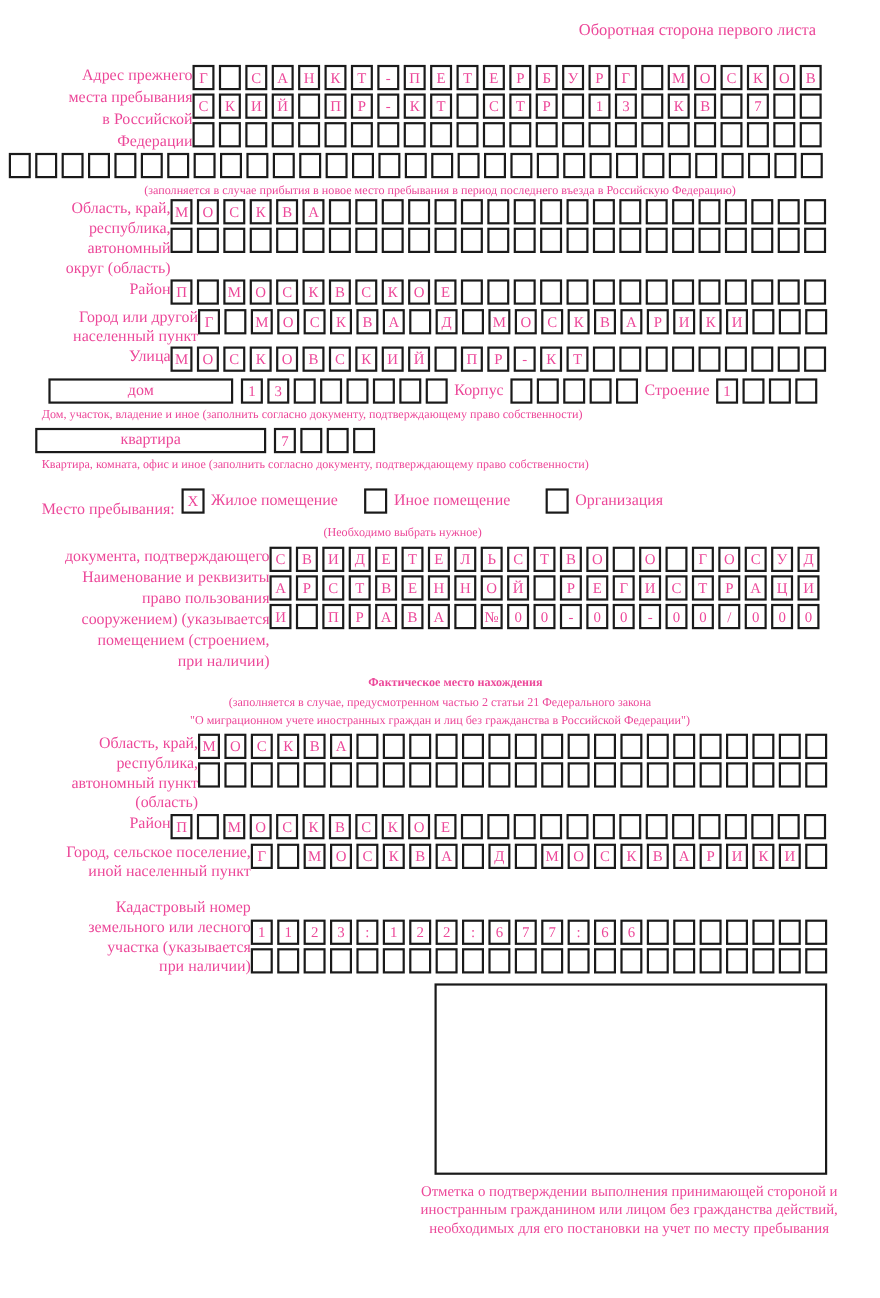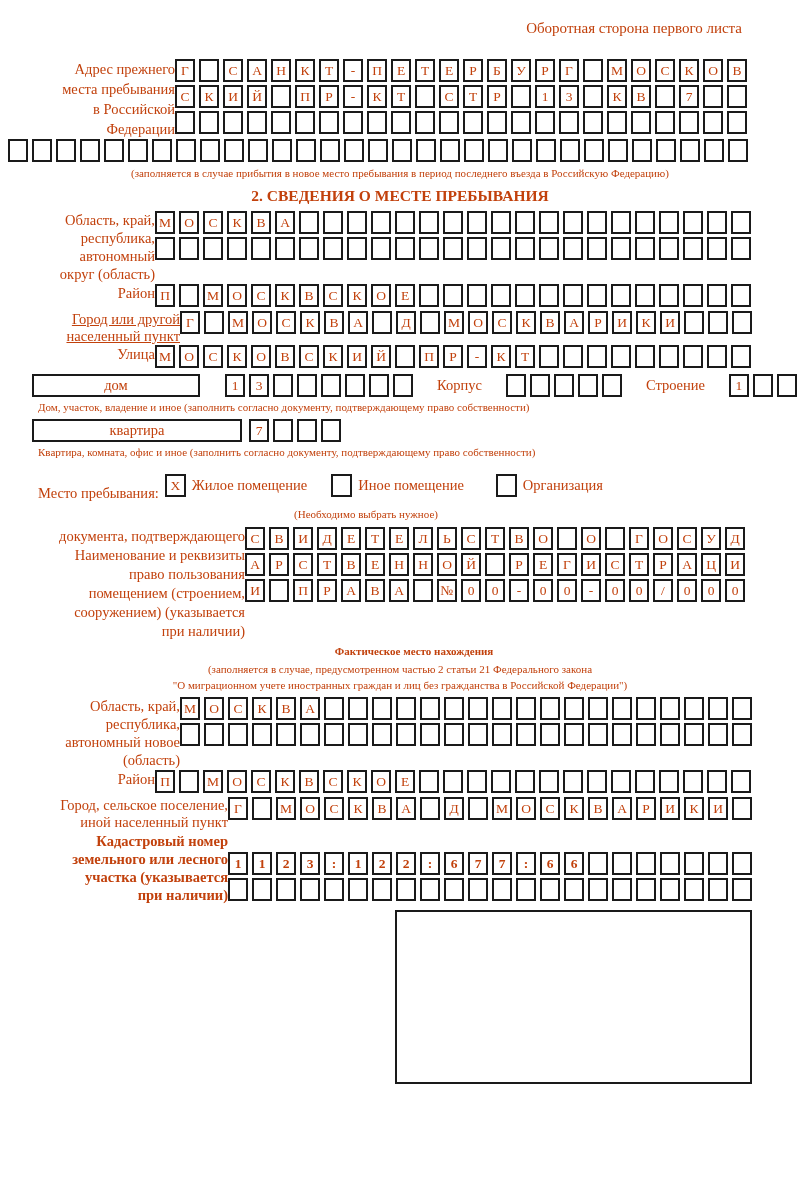--- a/index.html
+++ b/index.html
@@ -1,18 +1,18 @@
 <!DOCTYPE html>
 <html><head>
 <meta charset="utf-8">
 <style>
   html,body { margin:0; padding:0; background:#fff; }
   .page {
     position:relative; width:800px; height:1180px; margin:0 auto;
-    background:#ffffff; color:#c2410c;
+    background:#ffffff; color:#ec4899;
     font-family:"Liberation Serif","DejaVu Serif",serif;
     overflow:hidden;
   }
   .header-note { margin:20px 58px 0 0; text-align:right; font-size:15px; }
 
   .line { display:flex; align-items:flex-start; margin-left:38px; }
   .lbl { flex:0 0 auto; font-size:14.5px; line-height:18px;text-align:right; }
   .lbl div { white-space:nowrap; }
   .w137{width:137px;} .w117{width:117px;} .w142{width:142px;}
   .w207{width:207px;} .w190{width:190px;}
@@ -163,21 +163,20 @@
       <span class="cell"></span>
       <span class="cell"></span>
       <span class="cell"></span>
       <span class="cell"></span>
       <span class="cell"></span>
       <span class="cell"></span>
       <span class="cell"></span>
     </div>
   <div class="caption center">(заполняется в случае прибытия в новое место пребывания в период последнего въезда в Российскую Федерацию)</div>
 
-  <div class="h-bold" style="margin:6px 0;">2. СВЕДЕНИЯ О МЕСТЕ ПРЕБЫВАНИЯ</div>
 
   <div class="line">
     <div class="lbl w117">
         <div>Область, край,</div>
         <div>республика,</div>
         <div>автономный</div>
         <div>округ (область)</div>
       </div>
     <div class="rows">
       <div class="brow">
@@ -262,21 +261,21 @@
         <span class="cell"></span>
         <span class="cell"></span>
         <span class="cell"></span>
         <span class="cell"></span>
         <span class="cell"></span>
         <span class="cell"></span>
       </div>
   </div>
 
   <div class="line" style="margin-top:1px;">
-    <div class="lbl w142" style="line-height:17px;text-decoration:underline;">
+    <div class="lbl w142" style="line-height:17px;">
         <div>Город или другой</div>
         <div>населенный пункт</div>
       </div>
     <div class="brow">
         <span class="cell">Г</span>
         <span class="cell"></span>
         <span class="cell">М</span>
         <span class="cell">О</span>
         <span class="cell">С</span>
         <span class="cell">К</span>
@@ -325,21 +324,21 @@
         <span class="cell"></span>
         <span class="cell"></span>
         <span class="cell"></span>
         <span class="cell"></span>
         <span class="cell"></span>
         <span class="cell"></span>
         <span class="cell"></span>
       </div>
   </div>
 
-  <div class="line" style="margin-left:32px; margin-top:3px; align-items:flex-start;gap:18px;">
+  <div class="line" style="margin-left:44px; margin-top:3px; align-items:flex-start;">
     <div class="widebox" style="width:164px; margin-right:7px;">дом</div>
     <div class="brow" style="margin-bottom:0;">
         <span class="cell">1</span>
         <span class="cell">3</span>
         <span class="cell"></span>
         <span class="cell"></span>
         <span class="cell"></span>
         <span class="cell"></span>
         <span class="cell"></span>
         <span class="cell"></span>
@@ -388,22 +387,22 @@
       </span>
     <div class="inline-lbl">Организация</div>
   </div>
   <div class="caption" style="margin-left:216px; width:300px; text-align:center; margin-top:1px;">(Необходимо выбрать нужное)</div>
 
   <div class="line" style="margin-top:5px;">
     <div class="lbl w207" style="line-height:19px;">
         <div>документа, подтверждающего</div>
         <div>Наименование и реквизиты</div>
         <div>право пользования</div>
+        <div>сооружением) (указывается</div>
         <div>помещением (строением,</div>
-        <div>сооружением) (указывается</div>
         <div>при наличии)</div>
       </div>
     <div class="rows">
       <div class="brow">
           <span class="cell">С</span>
           <span class="cell">В</span>
           <span class="cell">И</span>
           <span class="cell">Д</span>
           <span class="cell">Е</span>
           <span class="cell">Т</span>
@@ -473,21 +472,21 @@
   </div>
 
   <div class="h-bold" style="margin-top:4px; font-size:11px;margin-left:28px;">Фактическое место нахождения</div>
   <div class="caption center" style="margin-top:4px;text-align:center;">(заполняется в случае, предусмотренном частью 2 статьи 21 Федерального закона</div>
   <div class="caption center">"О миграционном учете иностранных граждан и лиц без гражданства в Российской Федерации")</div>
 
   <div class="line" style="margin-top:4px;">
     <div class="lbl w142">
         <div>Область, край,</div>
         <div>республика,</div>
-        <div>автономный новое</div>
+        <div>автономный пункт</div>
         <div>(область)</div>
       </div>
     <div class="rows">
       <div class="brow">
           <span class="cell">М</span>
           <span class="cell">О</span>
           <span class="cell">С</span>
           <span class="cell">К</span>
           <span class="cell">В</span>
           <span class="cell">А</span>
@@ -594,21 +593,21 @@
         <span class="cell">В</span>
         <span class="cell">А</span>
         <span class="cell">Р</span>
         <span class="cell">И</span>
         <span class="cell">К</span>
         <span class="cell">И</span>
         <span class="cell"></span>
       </div>
   </div>
 
-  <div class="line" style="margin-top:1px;font-weight:bold;">
+  <div class="line" style="margin-top:15px;">
     <div class="lbl w190">
         <div>Кадастровый номер</div>
         <div>земельного или лесного</div>
         <div>участка (указывается</div>
         <div>при наличии)</div>
       </div>
     <div class="rows" style="padding-top:20px;">
       <div class="brow">
           <span class="cell">1</span>
           <span class="cell">1</span>
@@ -654,14 +653,15 @@
           <span class="cell"></span>
           <span class="cell"></span>
           <span class="cell"></span>
           <span class="cell"></span>
           <span class="cell"></span>
         </div>
     </div>
   </div>
 
   <div class="stamp-box"></div>
+  <div class="stamp-cap">Отметка о подтверждении выполнения принимающей стороной и иностранным гражданином или лицом без гражданства действий, необходимых для его постановки на учет по месту пребывания</div>
 
 </div>
 
 </body></html>

